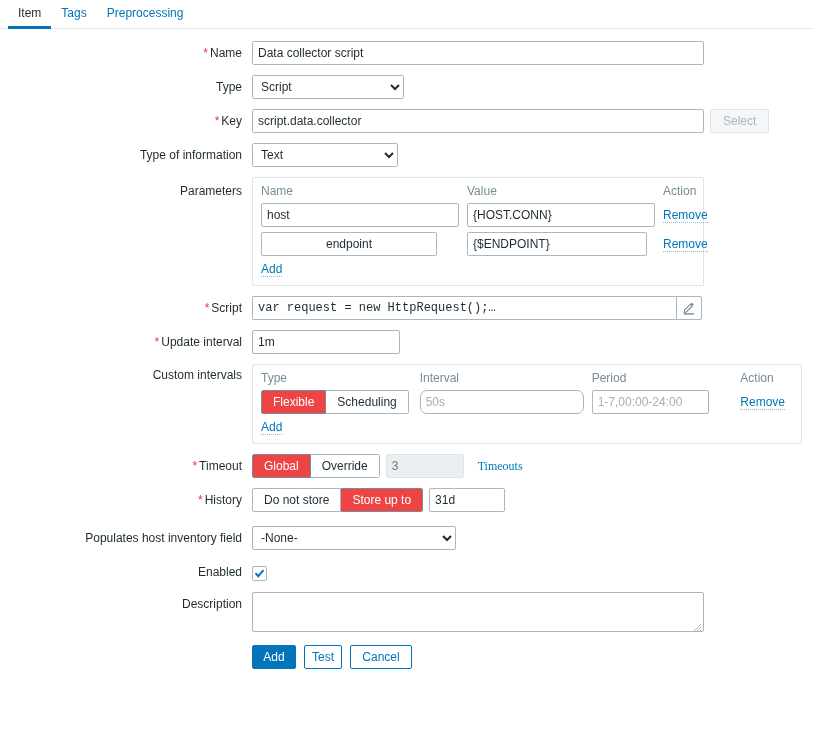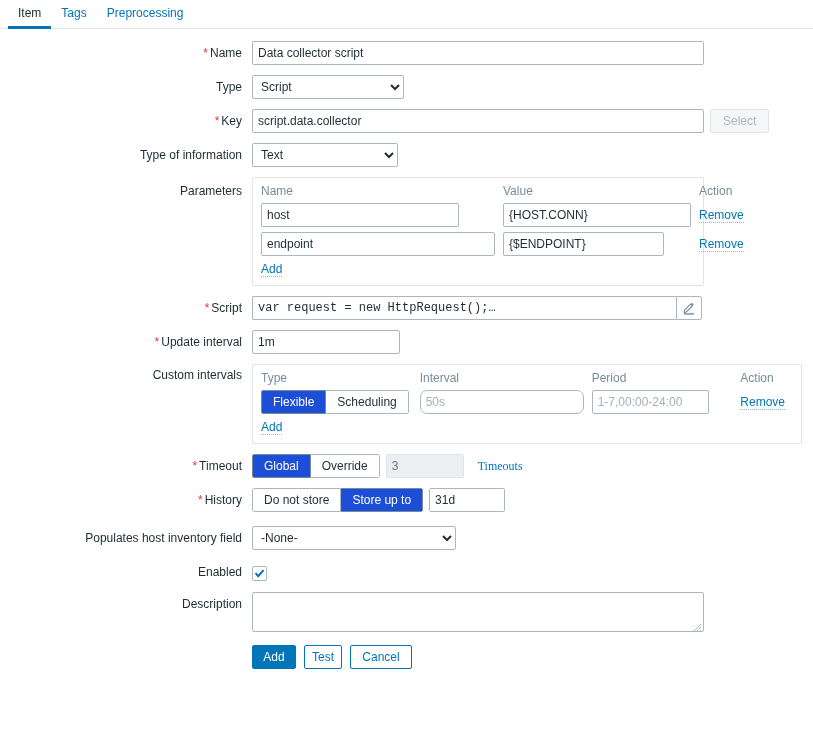--- a/index.html
+++ b/index.html
@@ -142,21 +142,21 @@
     color: #1f2c33;
     cursor: pointer;
     white-space: nowrap;
   }
   .toggle > span:first-child {
     border-left-width: 1px;
     border-radius: 2px 0 0 2px;
   }
   .toggle > span:last-child { border-radius: 0 2px 2px 0; }
   .toggle > span.on {
-    background: #1d4ed8;
+    background: #ef4444;
     border-color: #768d99;
     color: #fff;
   }
 
   
   a.lnk {
     color: #0275b8;
     text-decoration: none;
     border-bottom: 1px dotted #8eb8d4;
     cursor: pointer;
@@ -292,22 +292,22 @@
             <th style="width:200px;">Name</th>
             <th style="width:190px;">Value</th>
             <th>Action</th>
           </tr>
           <tr>
             <td><input class="txt" style="width: 198px;" value="host"></td>
             <td><input class="txt" style="width: 188px;" value="{HOST.CONN}"></td>
             <td><a class="lnk">Remove</a></td>
           </tr>
           <tr>
-            <td><input class="txt" style="width: 234px;" value="endpoint"></td>
-            <td><input class="txt" style="width: 161px;" value="{$ENDPOINT}"></td>
+            <td><input class="txt" style="width: 176px; text-align: center;" value="endpoint"></td>
+            <td><input class="txt" style="width: 180px;" value="{$ENDPOINT}"></td>
             <td><a class="lnk">Remove</a></td>
           </tr>
           <tr>
             <td class="addcell" colspan="3"><a class="lnk">Add</a></td>
           </tr>
         </tbody>
           </table>
       </div>
     </div>
   </div>

